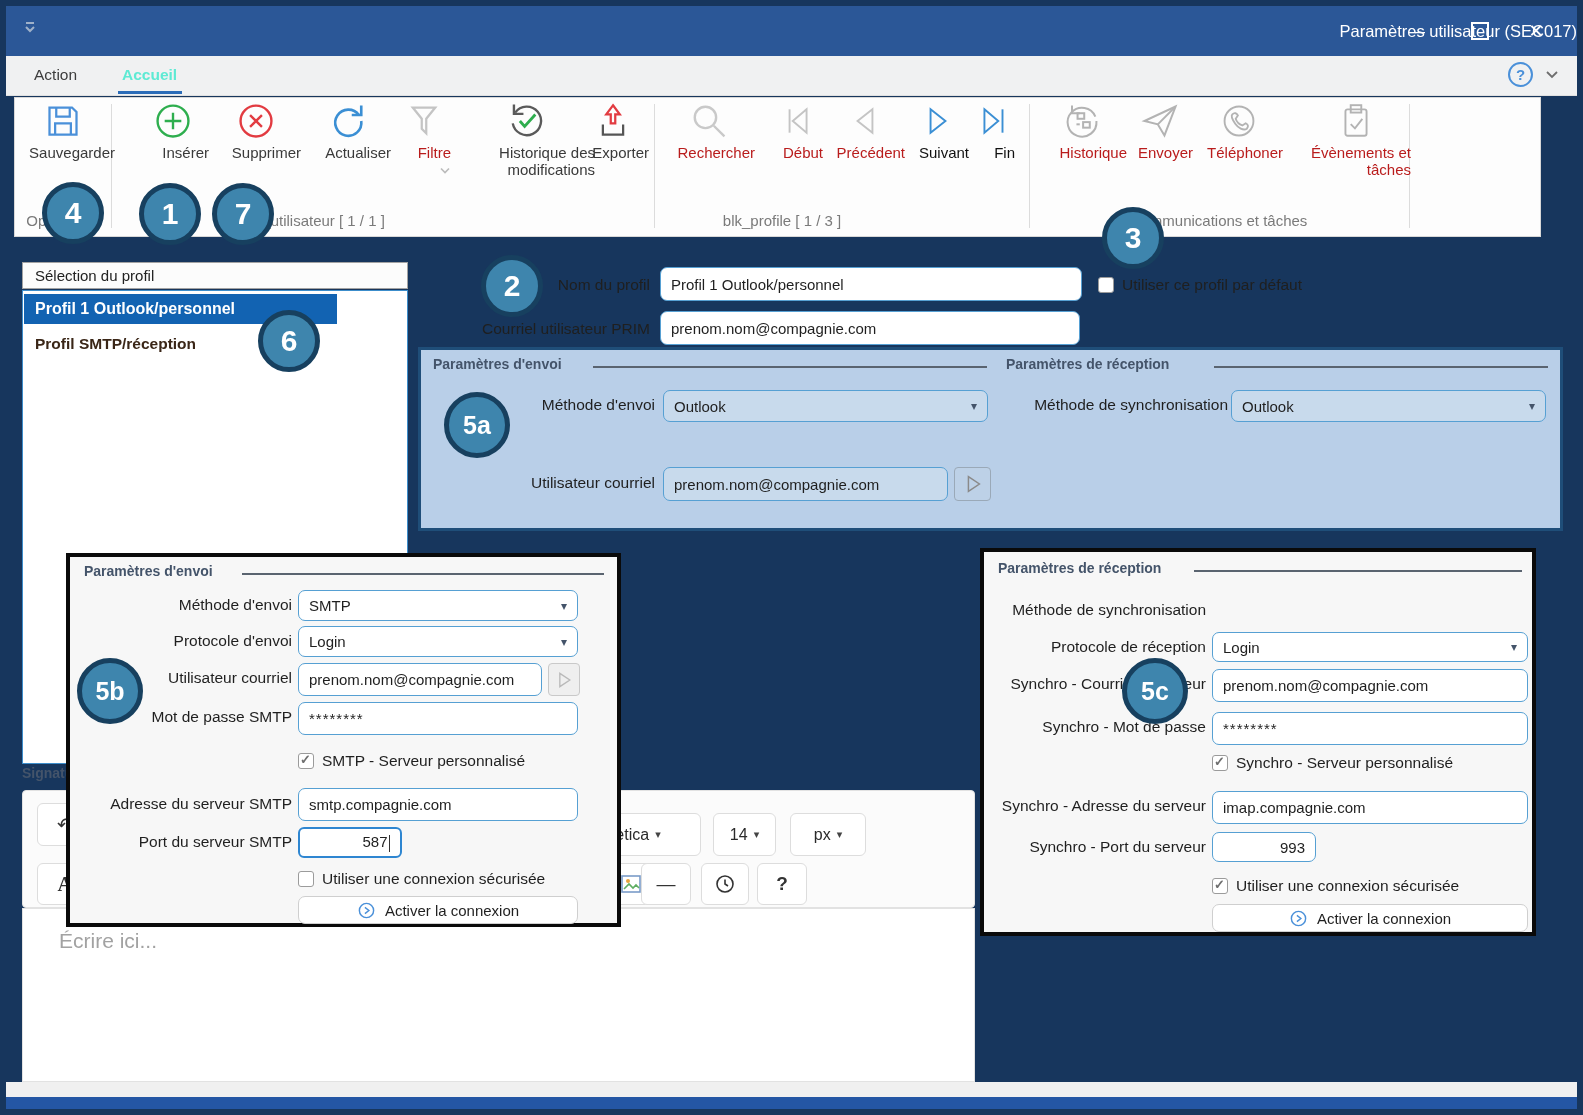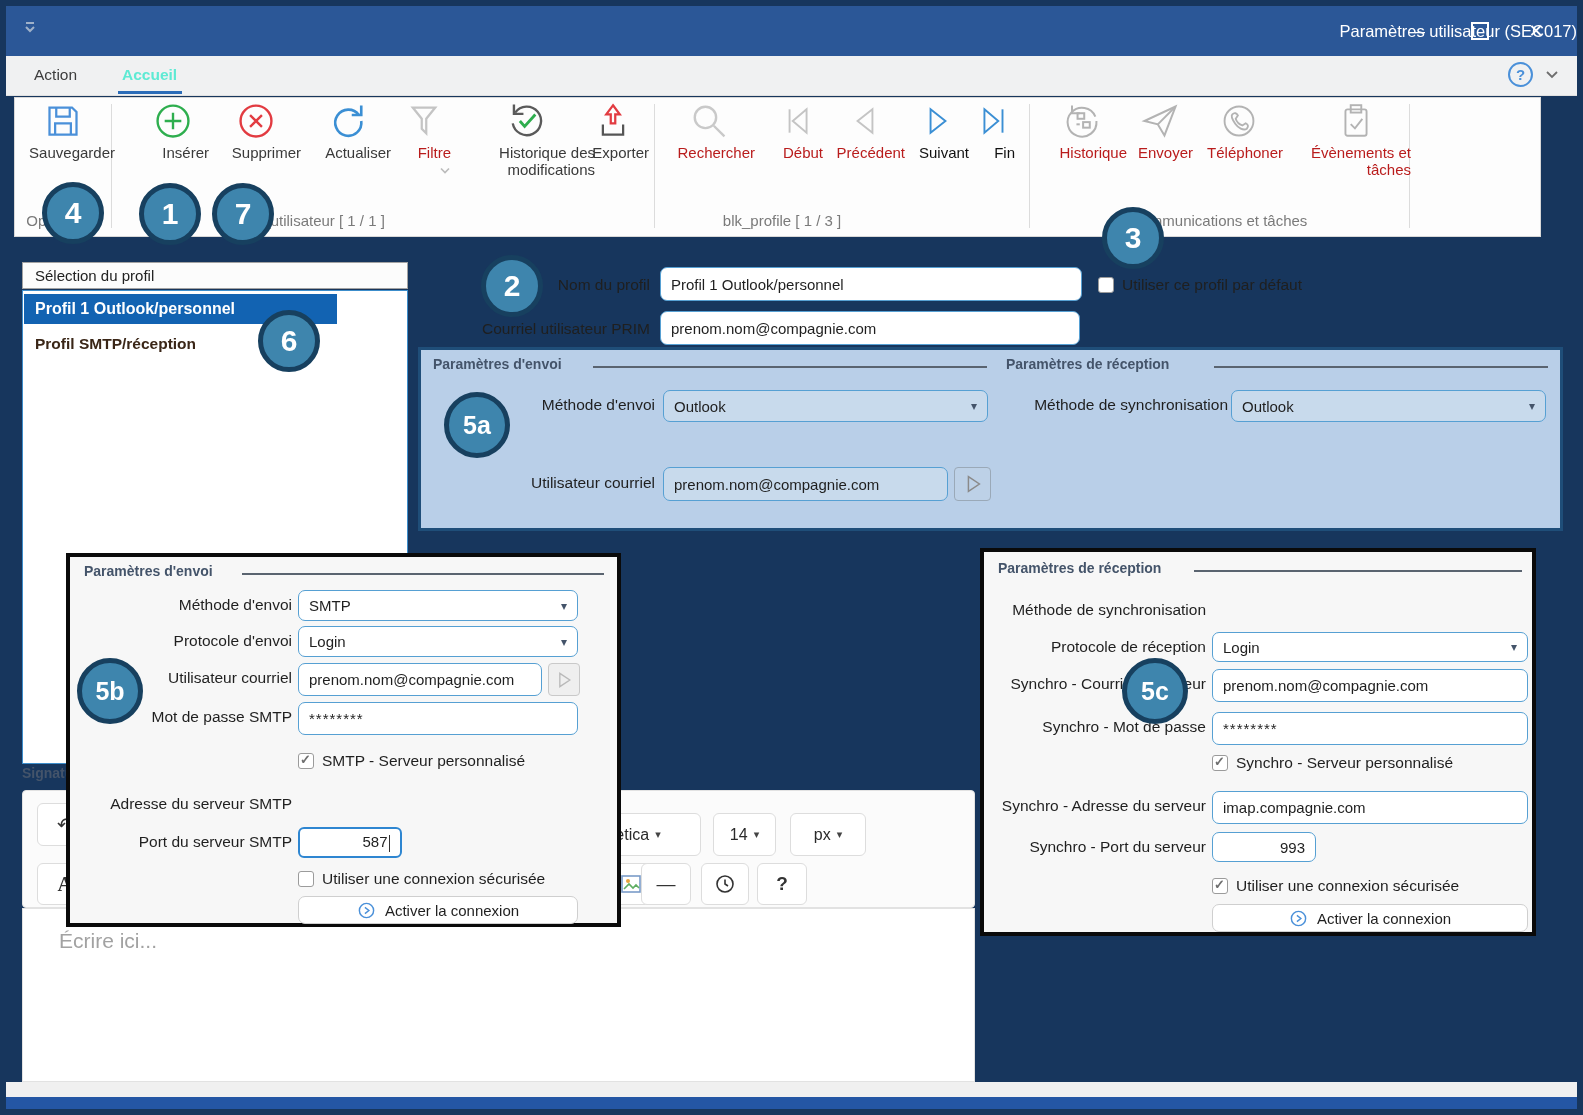--- a/index.html
+++ b/index.html
@@ -397,20 +397,23 @@
 
   <div class="lab" style="left:12px;top:151px;width:210px">Mot de passe SMTP</div>
   <div class="fld" style="left:228px;top:145px;width:280px;height:33px;letter-spacing:1px">
     <span>********</span>
   </div>
 
   <div class="cbx on" style="left:228px;top:196px"></div>
   <div class="cblab" style="left:252px;top:195px">SMTP - Serveur personnalisé</div>
 
   <div class="lab" style="left:12px;top:238px;width:210px">Adresse du serveur SMTP</div>
+  <div class="fld" style="left:228px;top:231px;width:280px;height:33px">
+    <span>smtp.compagnie.com</span>
+  </div>
 
   <div class="lab" style="left:12px;top:276px;width:210px">Port du serveur SMTP</div>
   <div class="fld num focus" style="left:228px;top:270px;width:104px;height:31px">
     <span>587</span>
   </div>
 
   <div class="cbx" style="left:228px;top:314px"></div>
   <div class="cblab" style="left:252px;top:313px">Utiliser une connexion sécurisée</div>
 
   <div class="btn-act" style="left:228px;top:339px;width:280px;height:28px">

